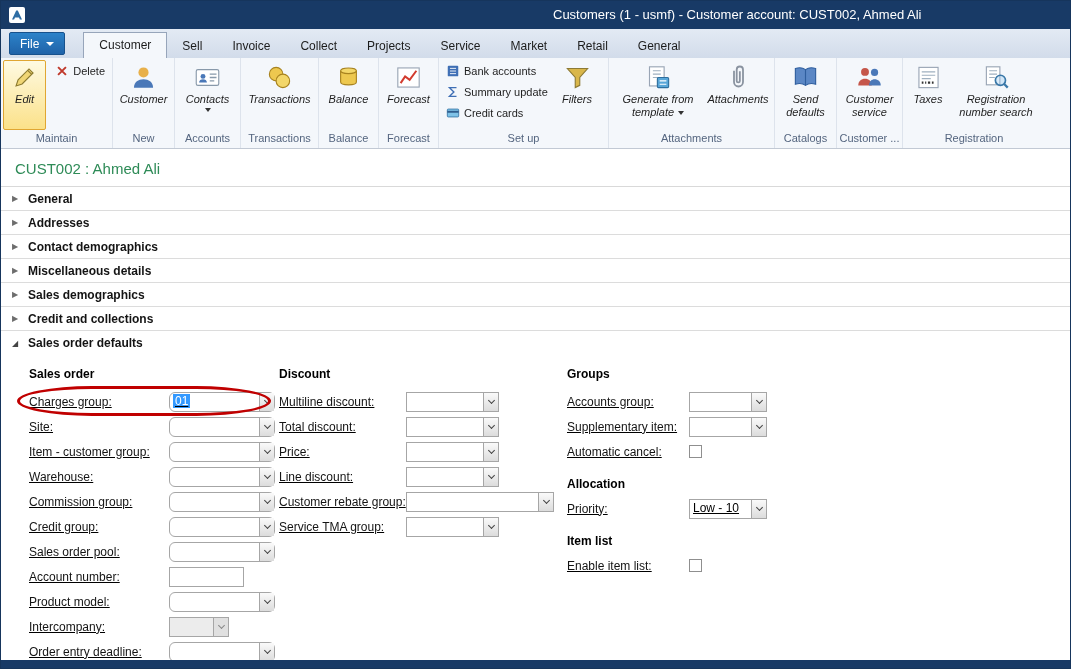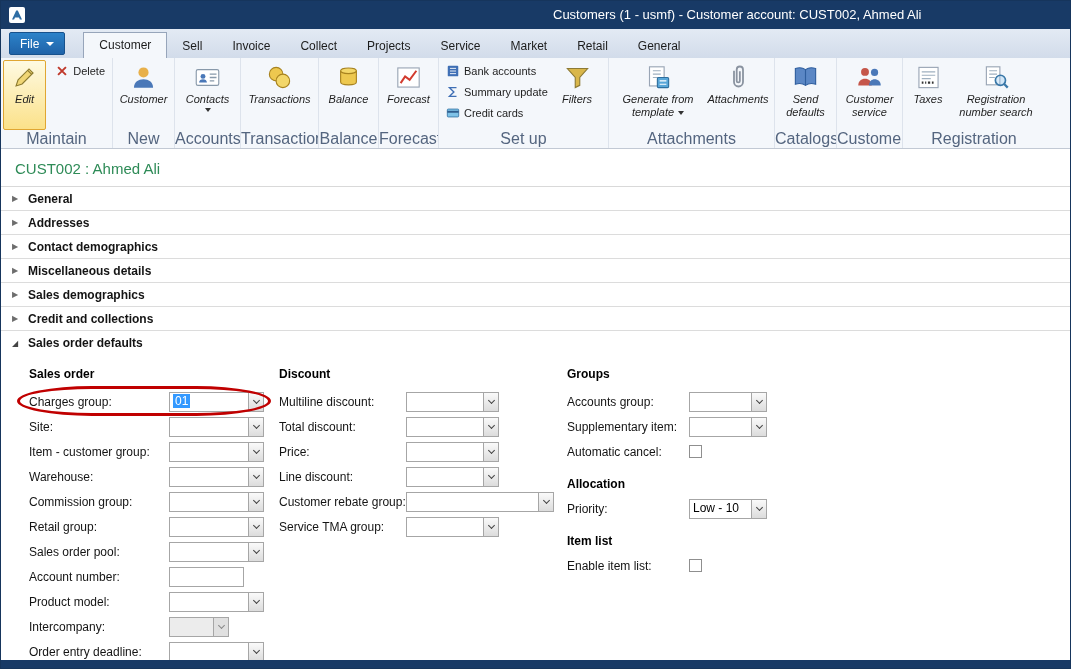--- a/index.html
+++ b/index.html
@@ -18,21 +18,21 @@
               color:#fff; font-size:12px; cursor:default; }
   .file-arrow { width:0; height:0; border-left:4px solid transparent; border-right:4px solid transparent; border-top:4px solid #fff; }
   .tab { font-size:12px; color:#1c1c1c; padding:0 15px; height:24px; line-height:24px; margin-bottom:0; cursor:default; }
   .tab.active { background:#f4f7fb; border:1px solid #97a5ba; border-bottom:none; height:26px; line-height:25px; margin-left:18px; }
   .tab.plain:first-of-type { margin-left:0; }
 
   
   .ribbon { height:91px; background:#f4f7fb; border-bottom:1px solid #c2c9d4; display:flex; }
   .rgroup { position:relative; border-right:1px solid #dde3ec; display:flex; flex-direction:column; flex:0 0 auto; }
   .rbtns { flex:1; display:flex; align-items:flex-start; padding:2px 2px 0 2px; }
-  .glabel { height:17px; text-align:center; font-size:16px; color:#54657f; line-height:15px; white-space:nowrap; overflow:hidden; }
+  .glabel { height:17px; text-align:center; font-size:11px; color:#54657f; line-height:15px; white-space:nowrap; overflow:hidden; }
   .bigbtn { display:flex; flex-direction:column; align-items:center; height:70px; padding-top:3px;
             font-size:11px; line-height:13px; text-align:center; color:#1e1e1e; border:1px solid transparent; cursor:default;font-style:italic; }
   .bigbtn .blabel { margin-top:2px; }
   .icon28 { width:27px; height:27px; flex:0 0 auto; }
   .icon14 { width:14px; height:14px; flex:0 0 auto; }
   .editbtn { width:46px; border:1px solid #e0a632; border-radius:2px; background:linear-gradient(#fefae2,#fbe189); margin-right:4px; }
   .smallcol { display:flex; flex-direction:column; }
   .smallbtn { display:flex; align-items:center; gap:4px; height:21px; padding:0 5px; font-size:11px; color:#1e1e1e; white-space:nowrap; cursor:default; }
   .chev-black { width:0; height:0; border-left:3.5px solid transparent; border-right:3.5px solid transparent; border-top:4px solid #333; margin-top:2px; }
 
@@ -48,28 +48,28 @@
 
   
   .form-area { position:relative; height:307px; }
   .fcol { position:absolute; top:12px; }
   .col1 { left:28px; }
   .col2 { left:278px; }
   .col3 { left:566px; }
   .colhead { font-weight:bold; font-size:12px; height:22px; }
   .colhead2 { font-weight:bold; font-size:12px; height:24px; display:flex; align-items:center; }
   .gap8 { height:8px; }
-  .frow { position:relative; height:25px; display:flex; align-items:center; }
+  .frow { position:relative; height:25px; display:flex; align-items:center;text-decoration:underline; }
   .flabel { font-size:12px; color:#141414; white-space:nowrap; }
   .col1 .flabel { width:140px; }
   .col2 .flabel { width:127px; }
   .col3 .flabel { width:122px; }
 
   .combo { display:inline-flex; height:20px; border:1px solid #a6a6a6; background:#fff; }
-  .w95 { width:95px; } .w93 { width:93px; } .w148 { width:148px; } .w78 { width:78px; } .w60 { width:60px; }
+  .w95 { width:106px;border-radius:6px; } .w93 { width:93px; } .w148 { width:148px; } .w78 { width:78px; } .w60 { width:60px; }
   .cval { flex:1; font-size:12px; padding:1px 3px; overflow:hidden; white-space:nowrap; }
   .cbtn { width:15px; background:linear-gradient(#fafafa,#dcdcdc); border-left:1px solid #a6a6a6;
           display:flex; align-items:center; justify-content:center; cursor:default; }
   .chev { width:5px; height:5px; border-left:1.5px solid #444; border-bottom:1.5px solid #444; transform:rotate(-45deg); margin-top:-3px; }
   .combo.dis { background:#ececec; }
   .combo.dis .cbtn { background:#e0e0e0; }
   .hl { background:#3399ff; color:#fff; padding:0 2px; }
   .tinput { width:75px; height:20px; border:1px solid #a6a6a6; font-size:12px; padding:1px 3px; font-family:inherit; }
   .checkbox { width:13px; height:13px; border:1px solid #8f8f8f; background:#fff; cursor:default; }
 
@@ -392,21 +392,21 @@
           <span class="flabel">Commission group:</span>
           <span class="combo w95">
             <span class="cval"></span>
             <span class="cbtn">
                 <i class="chev"></i>
               </span>
           </span>
         </div>
 
         <div class="frow">
-          <span class="flabel">Retail group:</span>
+          <span class="flabel">Credit group:</span>
           <span class="combo w95">
             <span class="cval"></span>
             <span class="cbtn">
                 <i class="chev"></i>
               </span>
           </span>
         </div>
 
         <div class="frow">
           <span class="flabel">Sales order pool:</span>

